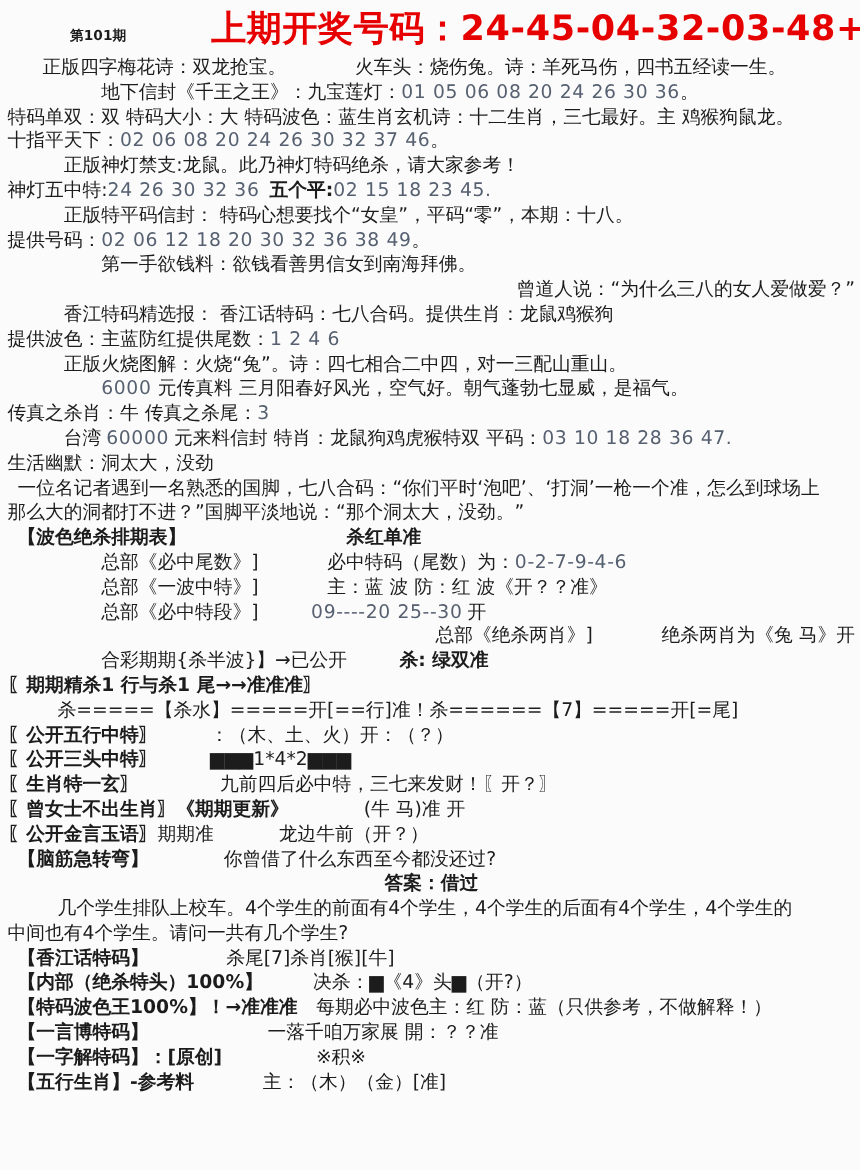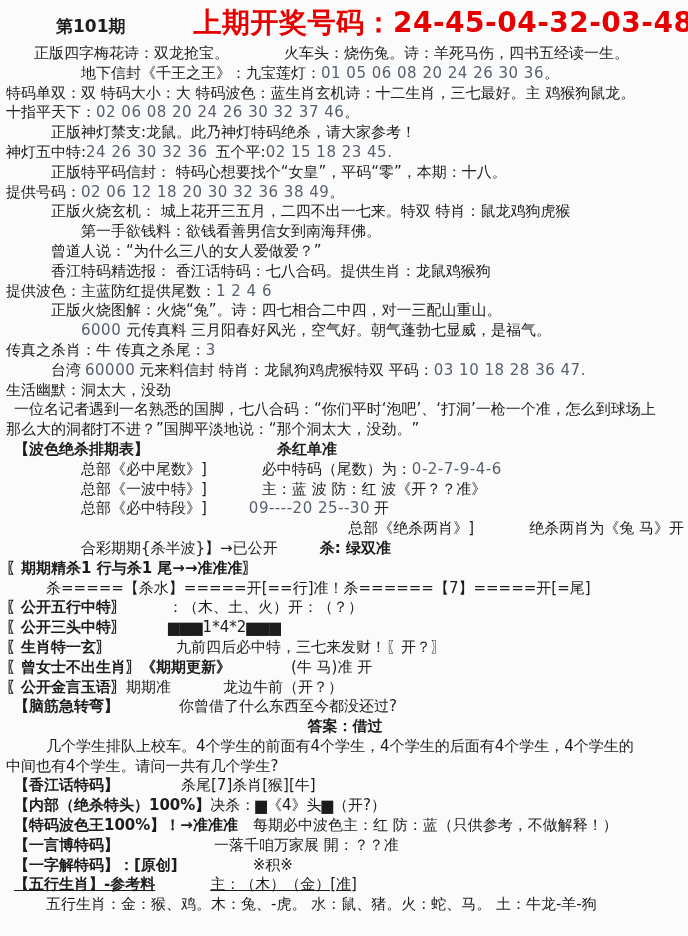--- a/index.html
+++ b/index.html
@@ -18,21 +18,21 @@
   .page {
     padding: 4px 4px 0 6px;
   }
   .header {
     display: flex;
     align-items: baseline;
     margin-bottom: 2px;
   }
   .issue {
     font-weight: bold;
-    font-size: 17px;
+    font-size: 11px;
     margin-left: 50px;
     white-space: nowrap;
   }
   .draw {
     color: var(--accent-red, #e60000);
     font-weight: bold;
     font-size: 28px;
     margin-left: 68px;
     letter-spacing: 0.5px;
     white-space: nowrap;
@@ -57,26 +57,25 @@
   <div class="header">
     <span class="issue">第101期</span>
     <span class="draw">上期开奖号码：24-45-04-32-03-48+33</span>
   </div>
   <div class="doc-body">
       <div class="line" style="padding-left: 28px;"><span>正版四字梅花诗：双龙抢宝。</span><span style="margin-left: 55px;">火车头：烧伤兔。诗：羊死马伤，四书五经读一生。</span></div>
       <div class="line" style="padding-left: 75px;"><span>地下信封《千王之王》：九宝莲灯：</span><span class="seg-num">01 05 06 08 20 24 26 30 36</span><span>。</span></div>
       <div class="line"><span>特码单双：双 特码大小：大 特码波色：蓝生肖玄机诗：十二生肖，三七最好。主 鸡猴狗鼠龙。</span></div>
       <div class="line"><span>十指平天下：</span><span class="seg-num">02 06 08 20 24 26 30 32 37 46</span><span>。</span></div>
       <div class="line" style="padding-left: 45px;"><span>正版神灯禁支:龙鼠。此乃神灯特码绝杀，请大家参考！</span></div>
-      <div class="line"><span>神灯五中特:</span><span class="seg-num">24 26 30 32 36</span><span style="margin-left: 8px;">五个平:</span><span class="seg-num">02 15 18 23 45.</span></div>
+      <div class="line"><span>神灯五中特:</span><span class="seg-num">24 26 30 32 36</span><span style="margin-left: 8px; font-weight: bold;">五个平:</span><span class="seg-num">02 15 18 23 45.</span></div>
       <div class="line" style="padding-left: 45px;"><span>正版特平码信封： 特码心想要找个“女皇”，平码“零”，本期：十八。</span></div>
       <div class="line"><span>提供号码：</span><span class="seg-num">02 06 12 18 20 30 32 36 38 49</span><span>。</span></div>
-      <div class="line" style="padding-left: 45px;"><span>正版火烧玄机： 城上花开三五月，二四不出一七来。特双 特肖：鼠龙鸡狗虎猴</span></div>
       <div class="line" style="padding-left: 75px;"><span>第一手欲钱料：欲钱看善男信女到南海拜佛。</span></div>
-      <div class="line" style="padding-left: 45px;"><span>曾道人说：“为什么三八的女人爱做爱？”</span></div>
+      <div class="line" style="padding-left: 45px; text-align: right;"><span>曾道人说：“为什么三八的女人爱做爱？”</span></div>
       <div class="line" style="padding-left: 45px;"><span>香江特码精选报： 香江话特码：七八合码。提供生肖：龙鼠鸡猴狗</span></div>
       <div class="line"><span>提供波色：主蓝防红提供尾数：</span><span class="seg-num">1 2 4 6</span></div>
       <div class="line" style="padding-left: 45px;"><span>正版火烧图解：火烧“兔”。诗：四七相合二中四，对一三配山重山。</span></div>
       <div class="line" style="padding-left: 75px;"><span class="seg-num">6000</span><span style="margin-left: 5px;">元传真料 三月阳春好风光，空气好。朝气蓬勃七显威，是福气。</span></div>
       <div class="line"><span>传真之杀肖：牛 传真之杀尾：</span><span class="seg-num">3</span></div>
       <div class="line" style="padding-left: 45px;"><span>台湾</span><span class="seg-num" style="margin-left: 4px;">60000</span><span style="margin-left: 4px;">元来料信封 特肖：龙鼠狗鸡虎猴特双 平码：</span><span class="seg-num">03 10 18 28 36 47.</span></div>
       <div class="line"><span>生活幽默：洞太大，没劲</span></div>
       <div class="line" style="padding-left: 8px;"><span>一位名记者遇到一名熟悉的国脚，七八合码：“你们平时‘泡吧’、‘打洞’一枪一个准，怎么到球场上</span></div>
       <div class="line"><span>那么大的洞都打不进？”国脚平淡地说：“那个洞太大，没劲。”</span></div>
       <div class="line" style="padding-left: 8px;"><span class="seg-b">【波色绝杀排期表】</span><span class="seg-b" style="margin-left: 128px;">杀红单准</span></div>
@@ -90,20 +89,19 @@
       <div class="line"><span class="seg-b">〖公开五行中特〗</span><span style="margin-left: 42px;">：（木、土、火）开：（？）</span></div>
       <div class="line"><span class="seg-b">〖公开三头中特〗</span><span style="margin-left: 42px;">▆▆▆1*4*2▆▆▆</span></div>
       <div class="line"><span class="seg-b">〖生肖特一玄〗</span><span style="margin-left: 65px;">九前四后必中特，三七来发财！〖开？〗</span></div>
       <div class="line"><span class="seg-b">〖曾女士不出生肖〗《期期更新》</span><span style="margin-left: 60px;">(牛 马)准 开</span></div>
       <div class="line"><span class="seg-b">〖公开金言玉语〗</span><span>期期准</span><span style="margin-left: 52px;">龙边牛前（开？）</span></div>
       <div class="line" style="padding-left: 8px;"><span class="seg-b">【脑筋急转弯】</span><span style="margin-left: 60px;">你曾借了什么东西至今都没还过?</span></div>
       <div class="line center"><span class="seg-b">答案：借过</span></div>
       <div class="line" style="padding-left: 40px;"><span>几个学生排队上校车。4个学生的前面有4个学生，4个学生的后面有4个学生，4个学生的</span></div>
       <div class="line"><span>中间也有4个学生。请问一共有几个学生?</span></div>
       <div class="line" style="padding-left: 8px;"><span class="seg-b">【香江话特码】</span><span style="margin-left: 62px;">杀尾[7]杀肖[猴][牛]</span></div>
-      <div class="line" style="padding-left: 8px;"><span class="seg-b">【内部（绝杀特头）100%】</span><span style="">决杀：▆《4》头▆（开?）</span></div>
+      <div class="line" style="padding-left: 8px;"><span class="seg-b">【内部（绝杀特头）100%】</span><span style="margin-left: 40px;">决杀：▆《4》头▆（开?）</span></div>
       <div class="line" style="padding-left: 8px;"><span class="seg-b">【特码波色王100%】！→准准准</span><span style="margin-left: 15px;">每期必中波色主：红 防：蓝（只供参考，不做解释！）</span></div>
       <div class="line" style="padding-left: 8px;"><span class="seg-b">【一言博特码】</span><span style="margin-left: 95px;">一落千咱万家展 開：？？准</span></div>
       <div class="line" style="padding-left: 8px;"><span class="seg-b">【一字解特码】：[原创]</span><span style="margin-left: 75px;">※积※</span></div>
-      <div class="line" style="padding-left: 8px; text-decoration: underline;"><span class="seg-b">【五行生肖】-参考料</span><span style="margin-left: 55px;">主：（木）（金）[准]</span></div>
-      <div class="line" style="padding-left: 40px;"><span>五行生肖：金：猴、鸡。木：兔、-虎。 水：鼠、猪。火：蛇、马。 土：牛龙-羊-狗</span></div>
+      <div class="line" style="padding-left: 8px;"><span class="seg-b">【五行生肖】-参考料</span><span style="margin-left: 55px;">主：（木）（金）[准]</span></div>
     </div>
 </div>
 
 </body></html>

